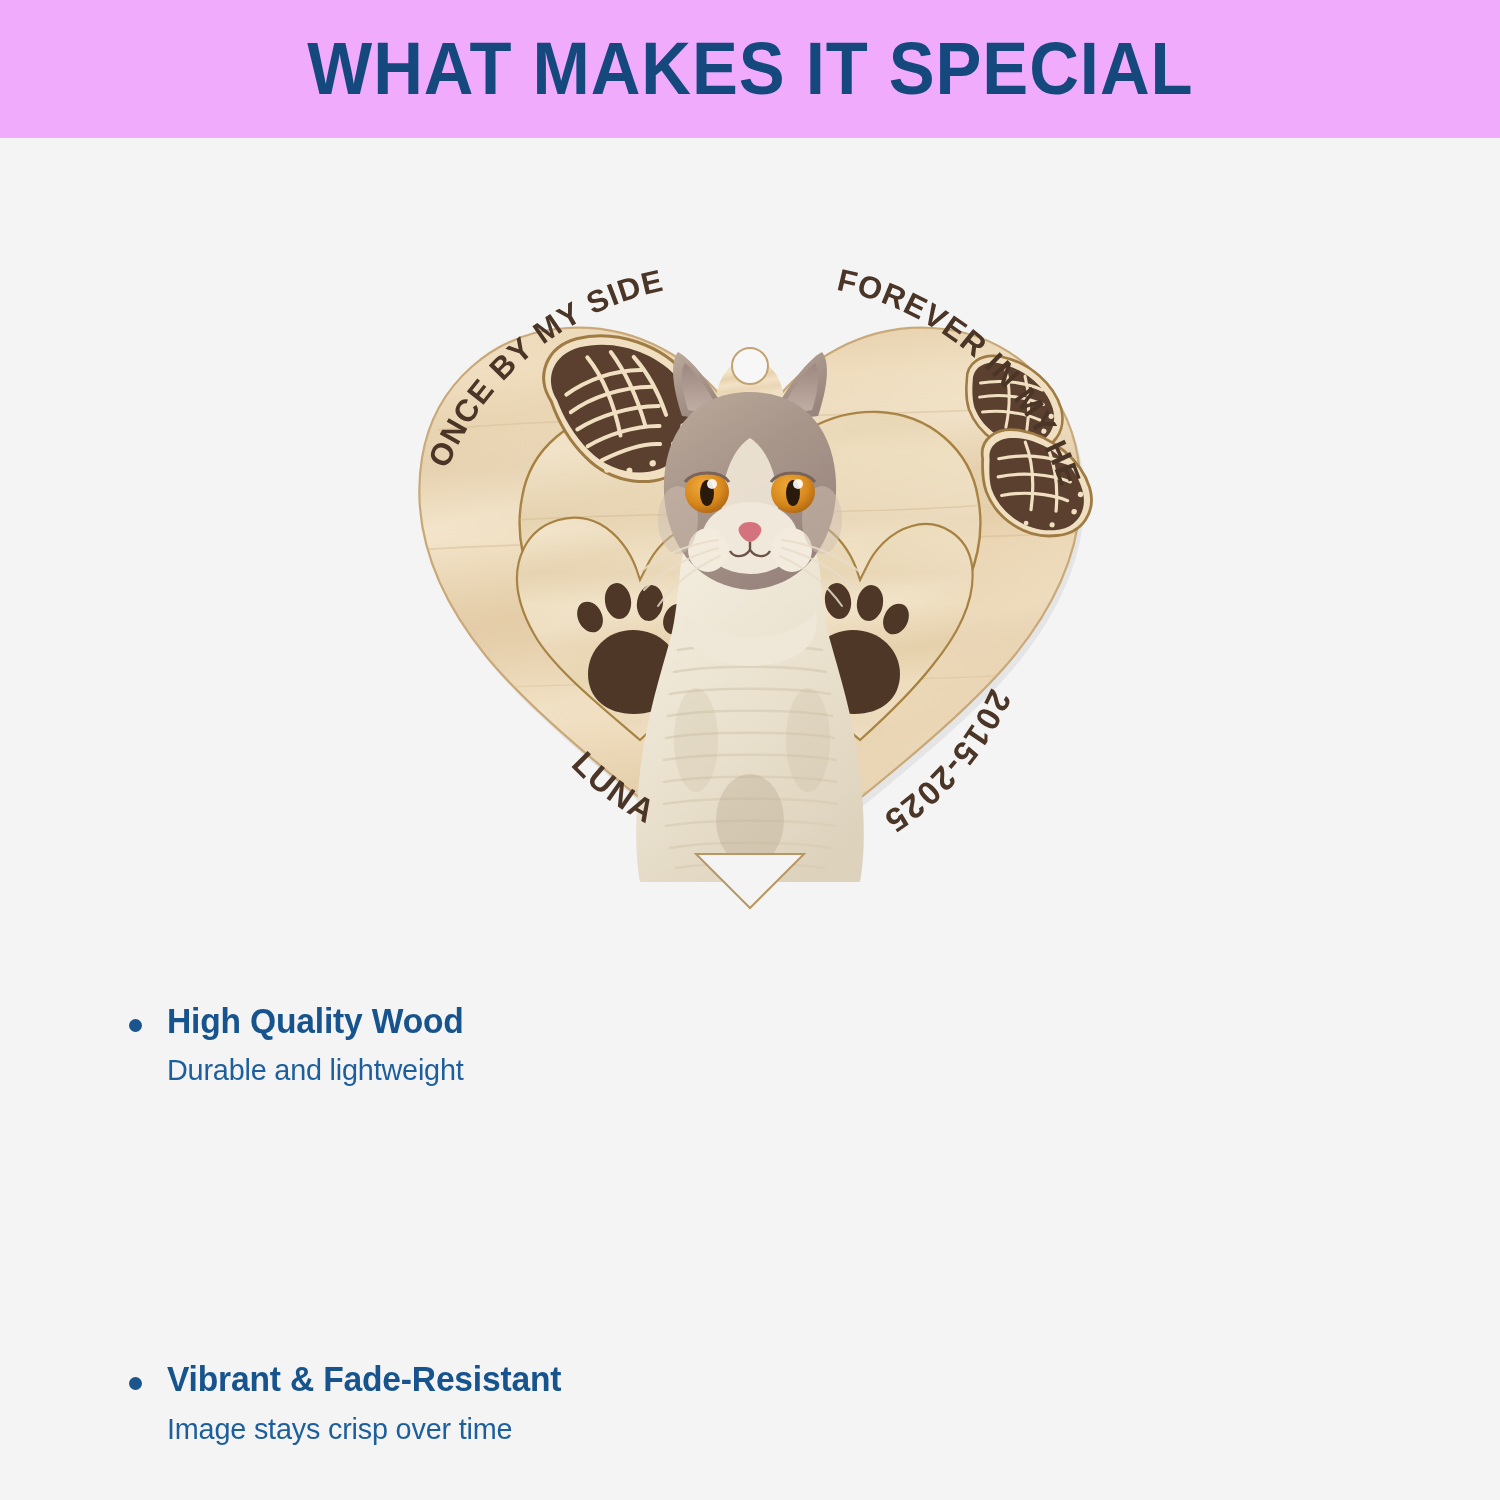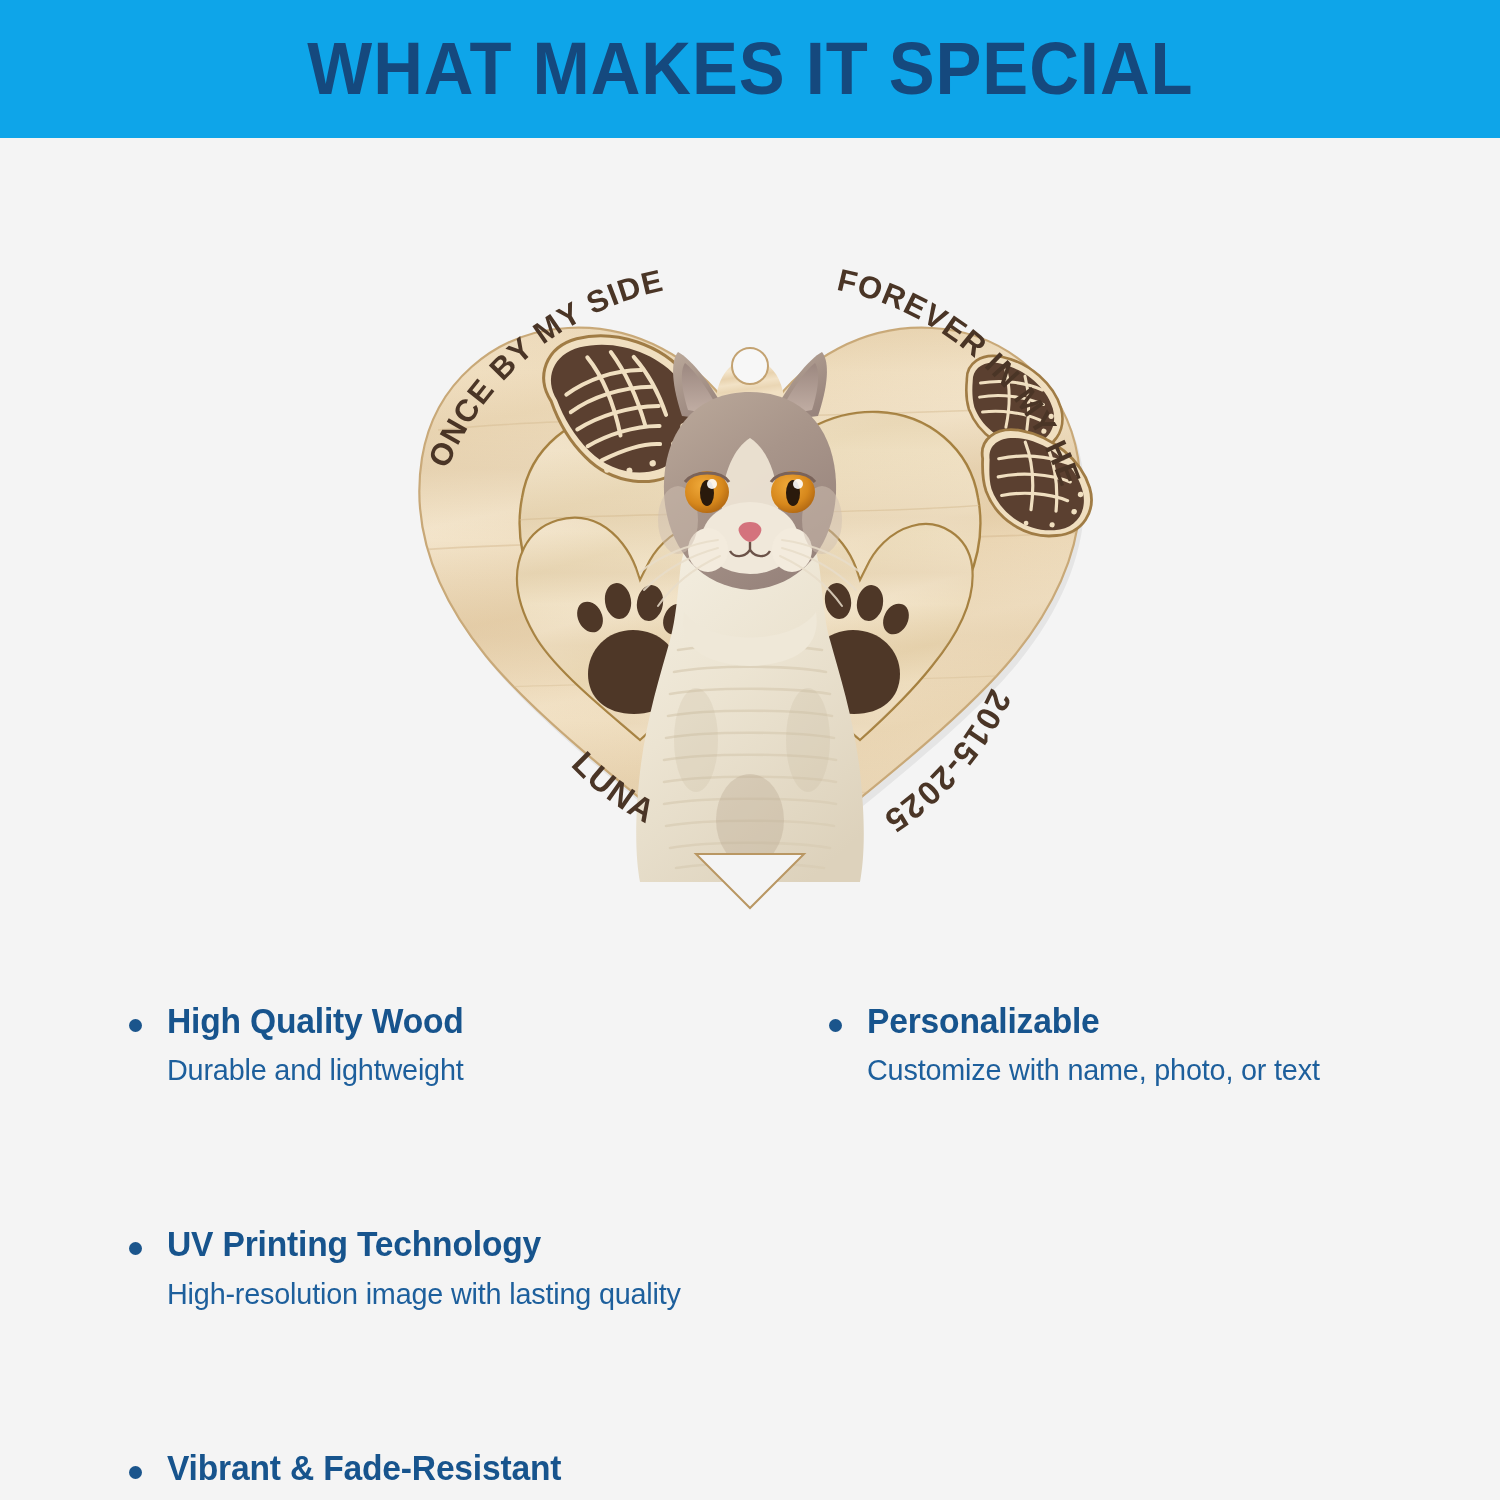--- a/index.html
+++ b/index.html
@@ -7,21 +7,21 @@
   body {
     font-family:"Liberation Sans", sans-serif;
     background:#f4f4f4;
     position:relative;
     overflow:hidden;
   }
 
   
   #header {
     position:absolute; left:0; top:0; width:1500px; height:138px;
-    background:#0ea5e9;
+    background:#f0abfc;
     display:flex; align-items:center; justify-content:center;
   }
   #header-title {
     font-size:74px;
     font-weight:700;
     letter-spacing:1px;
     color:#15497e;
     line-height:1;
     transform:scaleX(0.93);
     white-space:nowrap;
@@ -496,35 +496,25 @@
 
 <div id="features">
 
   <div class="col" id="col-left">
     <div class="feature">
       <span class="bullet"></span>
       <div class="f-title">High Quality Wood</div>
       <div class="f-sub">Durable and lightweight</div>
     </div>
     <div class="f-gap-1"></div>
-    <div class="feature">
-      <span class="bullet"></span>
-      <div class="f-title">UV Printing Technology</div>
-      <div class="f-sub">High-resolution image with lasting quality</div>
-    </div>
     <div class="f-gap-2"></div>
     <div class="feature">
       <span class="bullet"></span>
       <div class="f-title">Vibrant &amp; Fade-Resistant</div>
       <div class="f-sub">Image stays crisp over time</div>
     </div>
   </div>
 
   <div class="col" id="col-right">
-    <div class="feature">
-      <span class="bullet"></span>
-      <div class="f-title">Personalizable</div>
-      <div class="f-sub">Customize with name, photo, or text</div>
-    </div>
     <div class="f-gap-1"></div>
   </div>
 
 </div>
 
 </body></html>

